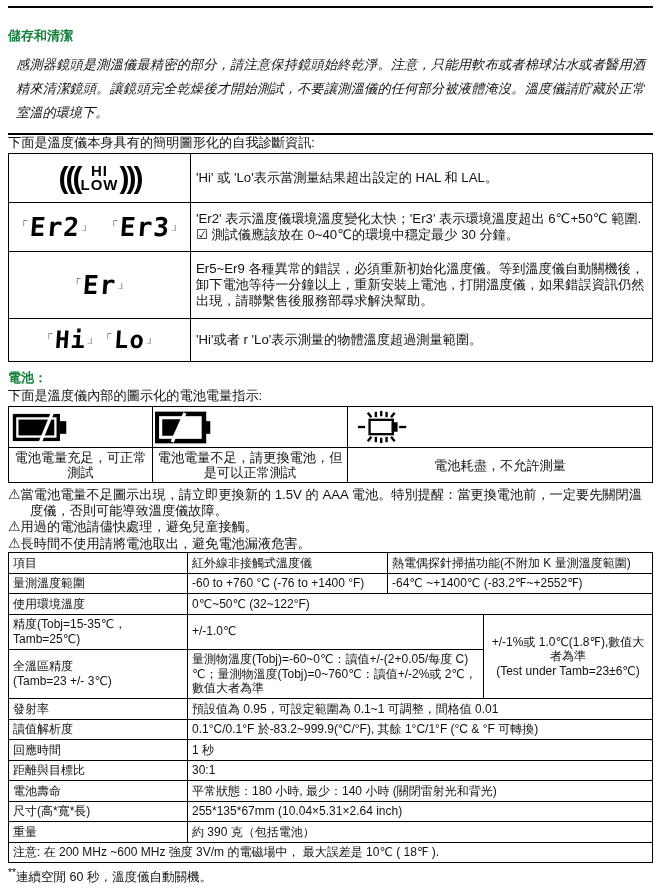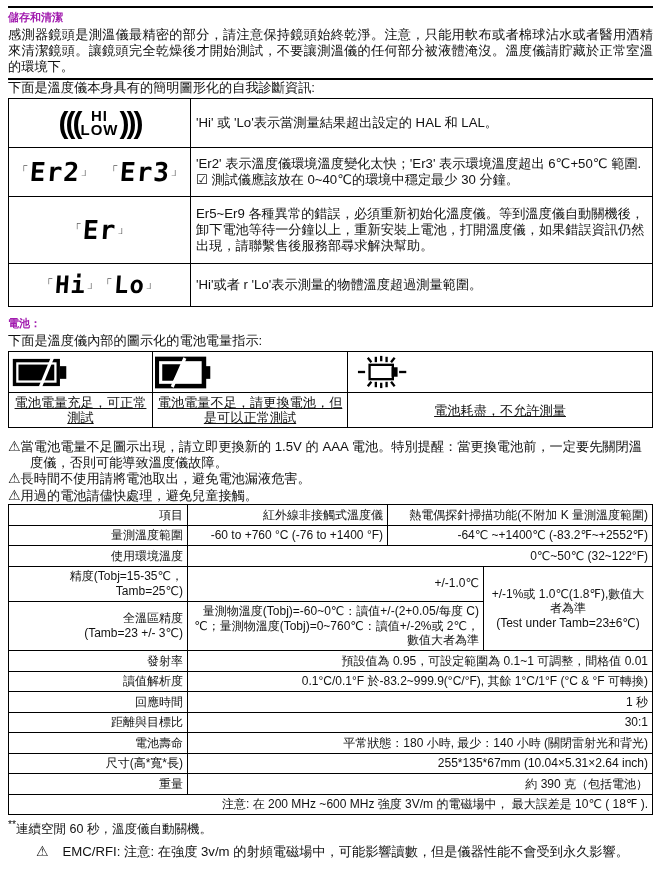--- a/index.html
+++ b/index.html
@@ -1,22 +1,22 @@
 <!DOCTYPE html>
 <html><head>
 <meta charset="utf-8">
 <style>
   html,body{margin:0;padding:0;background:#fff;}
   body{width:661px;height:892px;overflow:hidden;color:#111;
        font-family:"Liberation Sans","DejaVu Sans",sans-serif;}
   .page{padding:0 8px;width:645px;}
   .toprule{border-top:2.5px solid #000;margin-top:6px;}
   .rule{border-top:2px solid #000;margin-top:3px;}
-  h1{font-size:11px;line-height:18px;margin:0 0 1px;font-weight:bold;color:#a21caf;}
-  p.body{font-size:13.2px;line-height:16px;margin:0;text-align:justify;}
+  h1{font-size:13px;line-height:18px;margin:19px 0 1px;font-weight:bold;color:#15803d;}
+  p.body{font-size:13.2px;line-height:24px;margin:8px;text-align:justify;font-style:italic;}
   p.intro{font-size:13.2px;line-height:15px;margin:0 0 3px;}
 
   table{border-collapse:collapse;width:645px;table-layout:fixed;}
   table,td{border:1.5px solid #000;}
   td{padding:2px 5px;font-size:13.2px;line-height:16px;vertical-align:middle;overflow:hidden;}
 
   
   .err td.sym{text-align:center;padding:1px;}
   .err tr.r1 td{height:44px;}
   .err tr.r2 td{height:44px;}
@@ -26,30 +26,30 @@
   .hilow{display:flex;align-items:center;justify-content:center;gap:1px;color:#000;}
   .hilow .par{font-size:30px;font-weight:900;letter-spacing:-3px;line-height:30px;}
   .hilow .stack{display:flex;flex-direction:column;font-size:15px;font-weight:900;line-height:14px;letter-spacing:1px;font-family:"Liberation Sans",sans-serif;}
   .lcdline{display:flex;align-items:center;justify-content:center;}
   .lcdline .seg{font-size:26px;}
   .lcdline .seg.small{font-size:24px;}
   .lcdline .br{font-size:12px;align-self:flex-end;margin:0 1px 3px;font-weight:normal;color:#000;}
   .lcdline .gap{width:12px;}
 
   
-  .bat td{text-align:center;text-decoration:underline;}
+  .bat td{text-align:center;}
   .bat tr.icons td{height:36px;padding:2px;}
   .bat tr.labels td{height:30px;font-size:13.2px;line-height:15px;}
   .bat td.l2{text-align:center;padding:1px 3px;}
 
   .note{font-size:13.2px;line-height:15.5px;margin:1px 0;padding-left:22px;text-indent:-22px;}
   .warn{font-size:14px;}
 
   
-  .spec td{font-size:12px;line-height:14.5px;padding:2.5px 4px;text-align:right;}
+  .spec td{font-size:12px;line-height:14.5px;padding:2.5px 4px;}
   .spec .c{text-align:center;margin-top:32px;}
 
   .footnote{font-size:12.5px;margin:4px 0 0;}
   .emc{font-size:13.2px;margin:5px 0 0 28px;}
   .emc .warn{margin-right:14px;}
   svg{display:block;}
 </style>
 </head>
 <body>
 
@@ -175,28 +175,28 @@
       </td>
     </tr>
     <tr class="labels">
       <td>電池電量充足，可正常測試</td>
       <td class="l2">電池電量不足，請更換電池，但是可以正常測試</td>
       <td>電池耗盡，不允許測量</td>
     </tr>
   </tbody>
     </table>
 
-  <p class="note" style="margin-top:11px">
+  <p class="note" style="margin-top:4px">
     <span class="warn">⚠</span><span>當電池電量不足圖示出現，請立即更換新的 1.5V 的 AAA 電池。特別提醒：當更換電池前，一定要先關閉溫度儀，否則可能導致溫度儀故障。</span>
+  </p>
+  <p class="note">
+    <span class="warn">⚠</span><span>用過的電池請儘快處理，避免兒童接觸。</span>
   </p>
   <p class="note">
     <span class="warn">⚠</span><span>長時間不使用請將電池取出，避免電池漏液危害。</span>
-  </p>
-  <p class="note">
-    <span class="warn">⚠</span><span>用過的電池請儘快處理，避免兒童接觸。</span>
   </p>
 
 
   <table class="spec">
     <colgroup>
         <col style="width:179px">
         <col style="width:200px">
         <col style="width:96px">
         <col>
       </colgroup>

